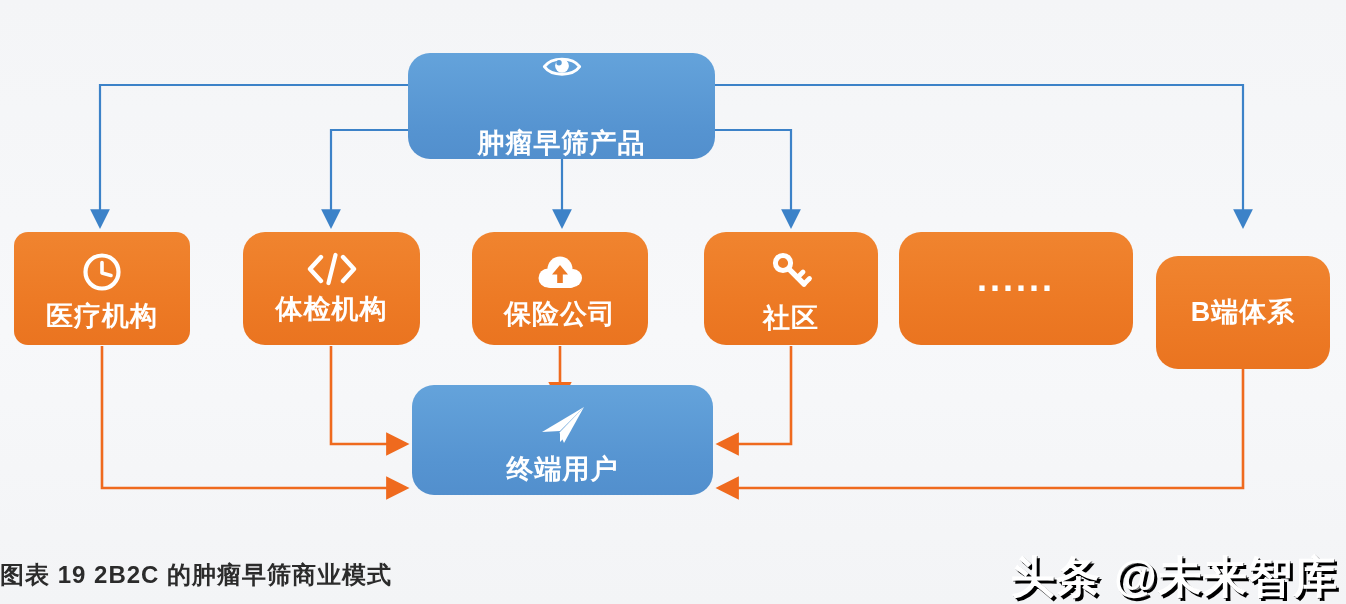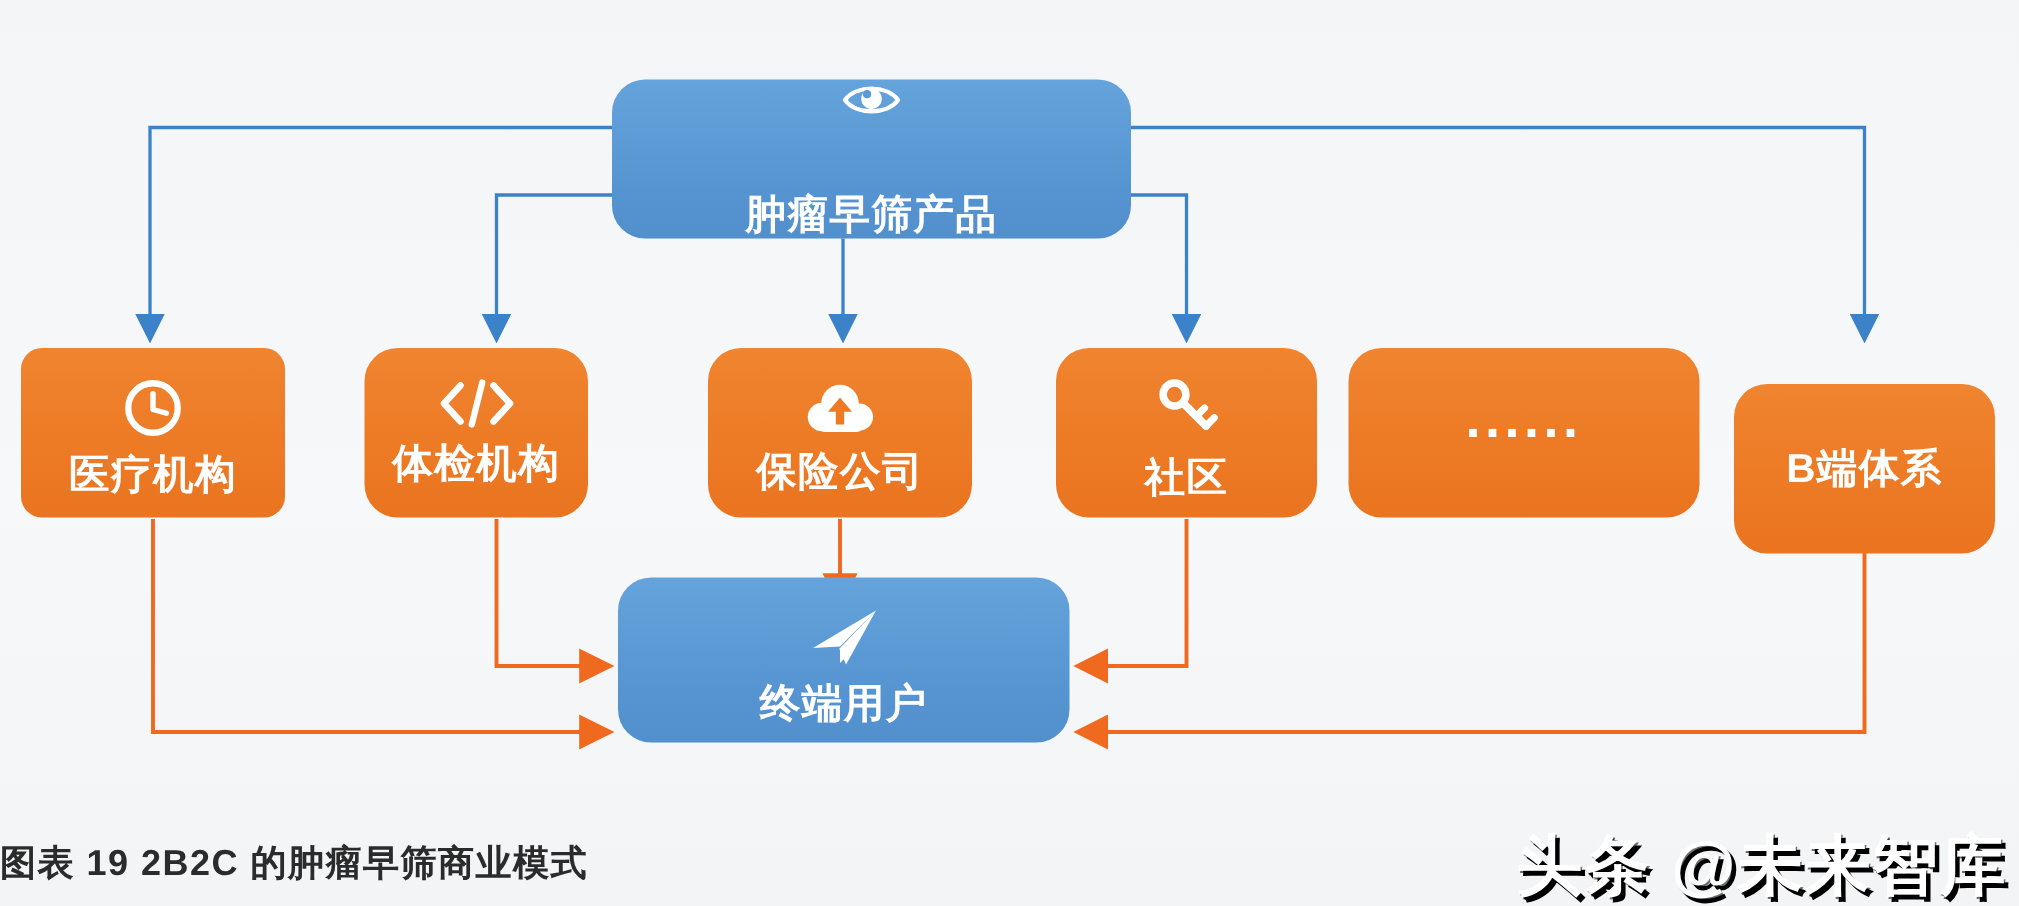--- a/index.html
+++ b/index.html
@@ -68,38 +68,38 @@
     <polyline points="714,130 791,130 791,226" fill="none" stroke="#3c82c8" stroke-width="2.2" marker-end="url(#arrBlue)"></polyline>
     <polyline points="714,85 1243,85 1243,226" fill="none" stroke="#3c82c8" stroke-width="2.2" marker-end="url(#arrBlue)"></polyline>
 
     <polyline points="102,346 102,488 406,488" fill="none" stroke="#ef6a1e" stroke-width="2.6" marker-end="url(#arrOrange)"></polyline>
     <polyline points="331,346 331,444 406,444" fill="none" stroke="#ef6a1e" stroke-width="2.6" marker-end="url(#arrOrange)"></polyline>
     <polyline points="560,346 560,402" fill="none" stroke="#ef6a1e" stroke-width="2.6" marker-end="url(#arrOrange)"></polyline>
     <polyline points="791,346 791,444 719,444" fill="none" stroke="#ef6a1e" stroke-width="2.6" marker-end="url(#arrOrange)"></polyline>
     <polyline points="1243,346 1243,488 719,488" fill="none" stroke="#ef6a1e" stroke-width="2.6" marker-end="url(#arrOrange)"></polyline>
   </svg>
 
-  <div class="node node--blue" style="left:408px;top:53px;width:346px;height:106px;gap:40px;">
+  <div class="node node--blue" style="left:408px;top:53px;width:307px;height:106px;gap:40px;">
     <svg class="node__icon" width="50" height="34" viewBox="0 0 50 34">
       <path d="M3 17 C12 4.5 38 4.5 47 17 C38 29.5 12 29.5 3 17 Z" fill="none" stroke="#ffffff" stroke-width="3.6" stroke-linejoin="round"></path>
       <circle cx="25" cy="16" r="8.6" fill="#ffffff"></circle>
       <circle cx="21.3" cy="12.2" r="3.4" fill="#5b9bd5"></circle>
     </svg>
     <div class="node__label">肿瘤早筛产品</div>
   </div>
 
   <div class="node node--orange" style="left:14px;top:232px;width:176px;height:113px;padding-top:6px;border-radius:14px;">
     <svg class="node__icon" width="42" height="42" viewBox="0 0 42 42">
       <circle cx="21" cy="21" r="16.5" fill="none" stroke="#ffffff" stroke-width="4.2"></circle>
       <polyline points="21,11.5 21,22 30,24.5" fill="none" stroke="#ffffff" stroke-width="3.6" stroke-linecap="round" stroke-linejoin="round"></polyline>
     </svg>
     <div class="node__label">医疗机构</div>
   </div>
 
-  <div class="node node--orange" style="left:243px;top:232px;width:149px;height:113px;padding-top:0;">
+  <div class="node node--orange" style="left:243px;top:232px;width:177px;height:113px;padding-top:0;">
     <svg class="node__icon" width="52" height="34" viewBox="0 0 52 34">
       <polyline points="15,5 4,17 15,29" fill="none" stroke="#ffffff" stroke-width="4.4" stroke-linecap="round" stroke-linejoin="round"></polyline>
       <polyline points="37,5 48,17 37,29" fill="none" stroke="#ffffff" stroke-width="4.4" stroke-linecap="round" stroke-linejoin="round"></polyline>
       <line x1="29.5" y1="3" x2="22.5" y2="31" stroke="#ffffff" stroke-width="4.2" stroke-linecap="round"></line>
     </svg>
     <div class="node__label">体检机构</div>
   </div>
 
   <div class="node node--orange" style="left:472px;top:232px;width:176px;height:113px;padding-top:6px;">
     <svg class="node__icon" width="54" height="38" viewBox="0 0 54 38">

